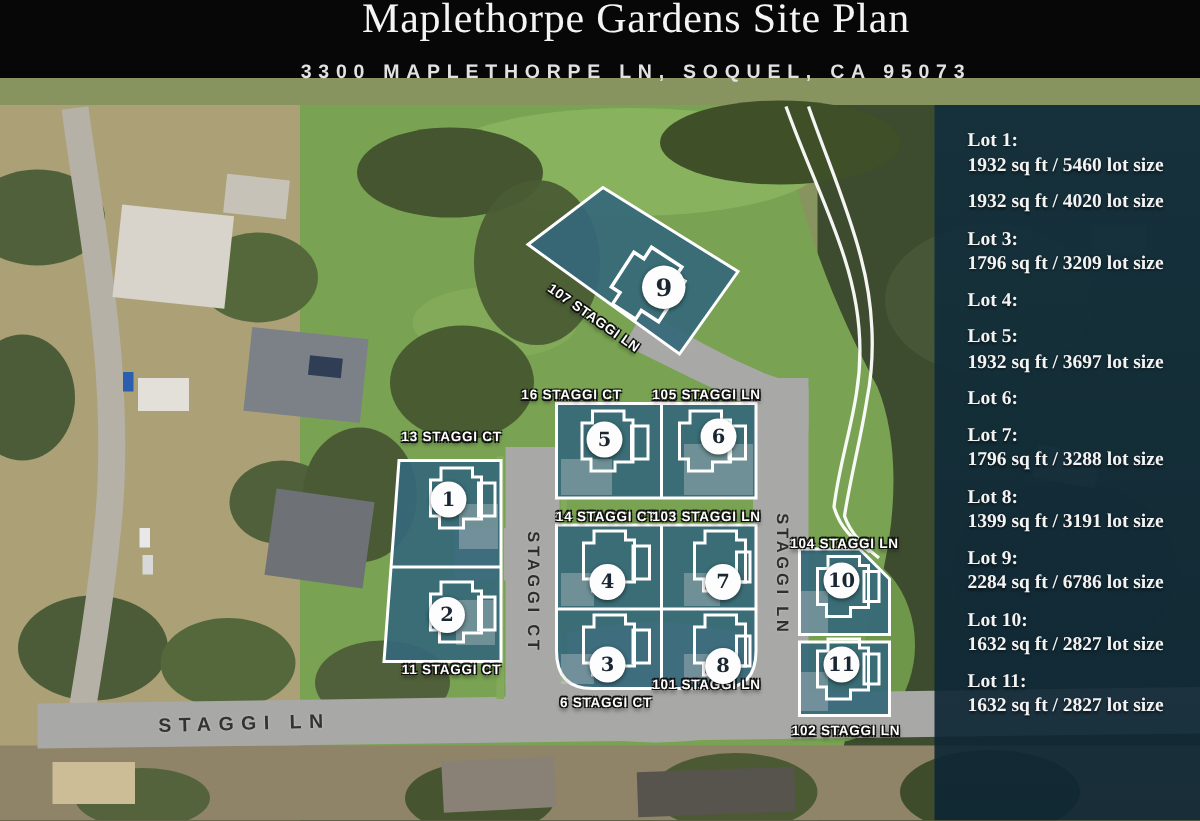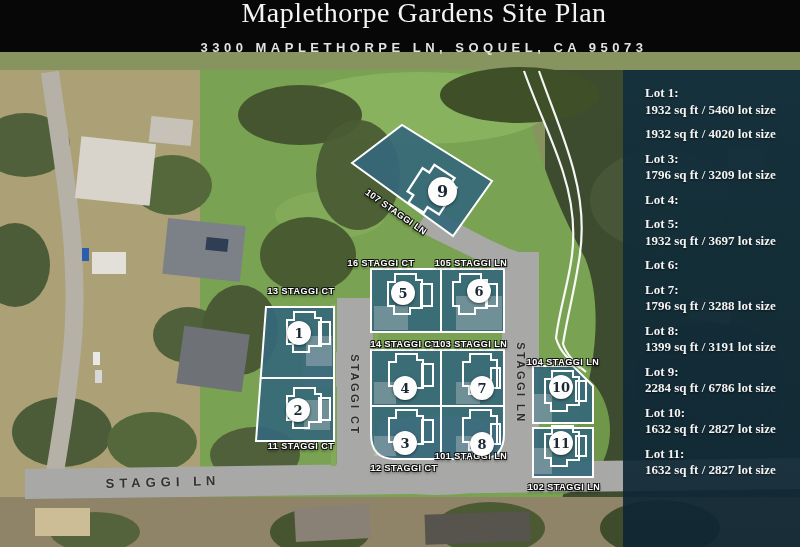--- a/index.html
+++ b/index.html
@@ -178,21 +178,21 @@
   <div class="badge" style="left:403px;top:293px">5</div>
   <div class="badge" style="left:479px;top:291px">6</div>
   <div class="badge" style="left:482px;top:388px">7</div>
   <div class="badge" style="left:482px;top:444px">8</div>
   <div class="badge big" style="left:443px;top:192px">9</div>
   <div class="badge" style="left:561px;top:387px">10</div>
   <div class="badge" style="left:561px;top:443px">11</div>
 
   <div class="map-label" style="left:301px;top:291px">13 STAGGI CT</div>
   <div class="map-label" style="left:301px;top:446px">11 STAGGI CT</div>
-  <div class="map-label" style="left:404px;top:468px">12 STAGGI CT</div>
+  <div class="map-label" style="left:404px;top:468px">6 STAGGI CT</div>
   <div class="map-label" style="left:404px;top:344px">14 STAGGI CT</div>
   <div class="map-label" style="left:381px;top:263px">16 STAGGI CT</div>
   <div class="map-label" style="left:471px;top:263px">105 STAGGI LN</div>
   <div class="map-label" style="left:471px;top:344px">103 STAGGI LN</div>
   <div class="map-label" style="left:471px;top:456px">101 STAGGI LN</div>
   <div class="map-label" style="left:396px;top:212px;transform:translate(-50%,-50%) rotate(35deg)">107 STAGGI LN</div>
   <div class="map-label" style="left:563px;top:362px">104 STAGGI LN</div>
   <div class="map-label" style="left:564px;top:487px">102 STAGGI LN</div>
 
   <div class="street-label" style="left:163px;top:482px;font-size:13px;letter-spacing:5px;color:#333;

